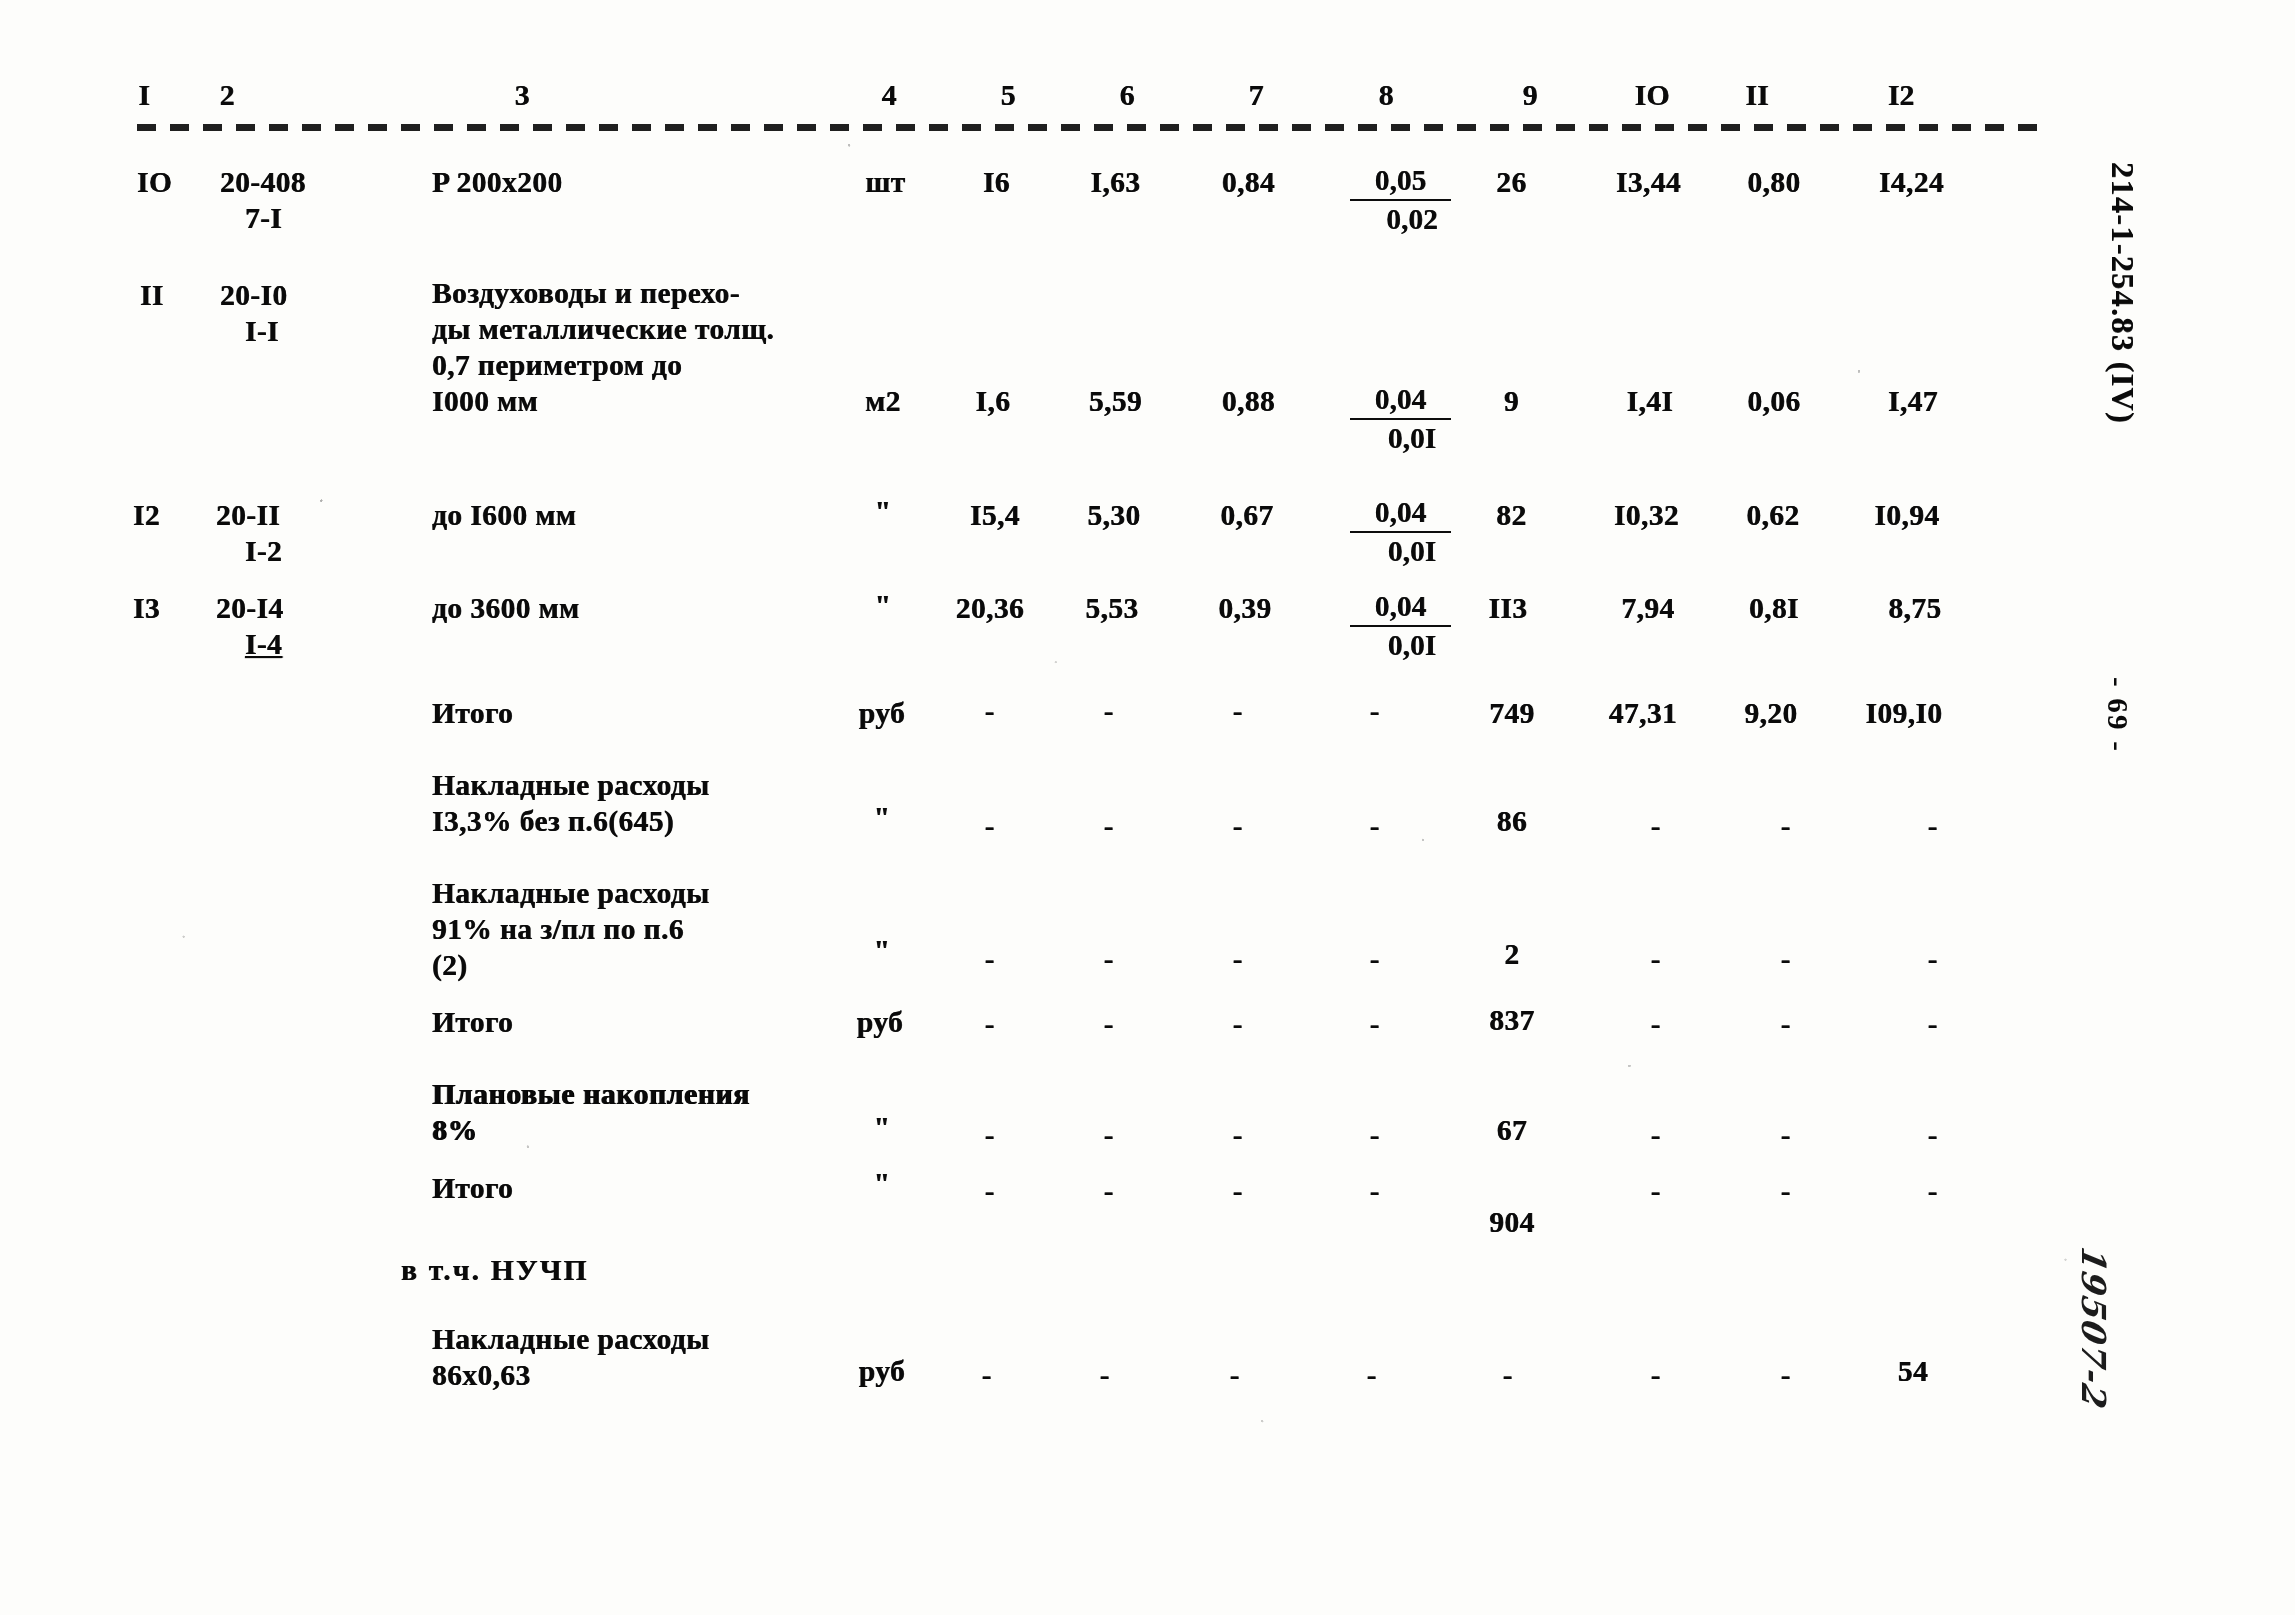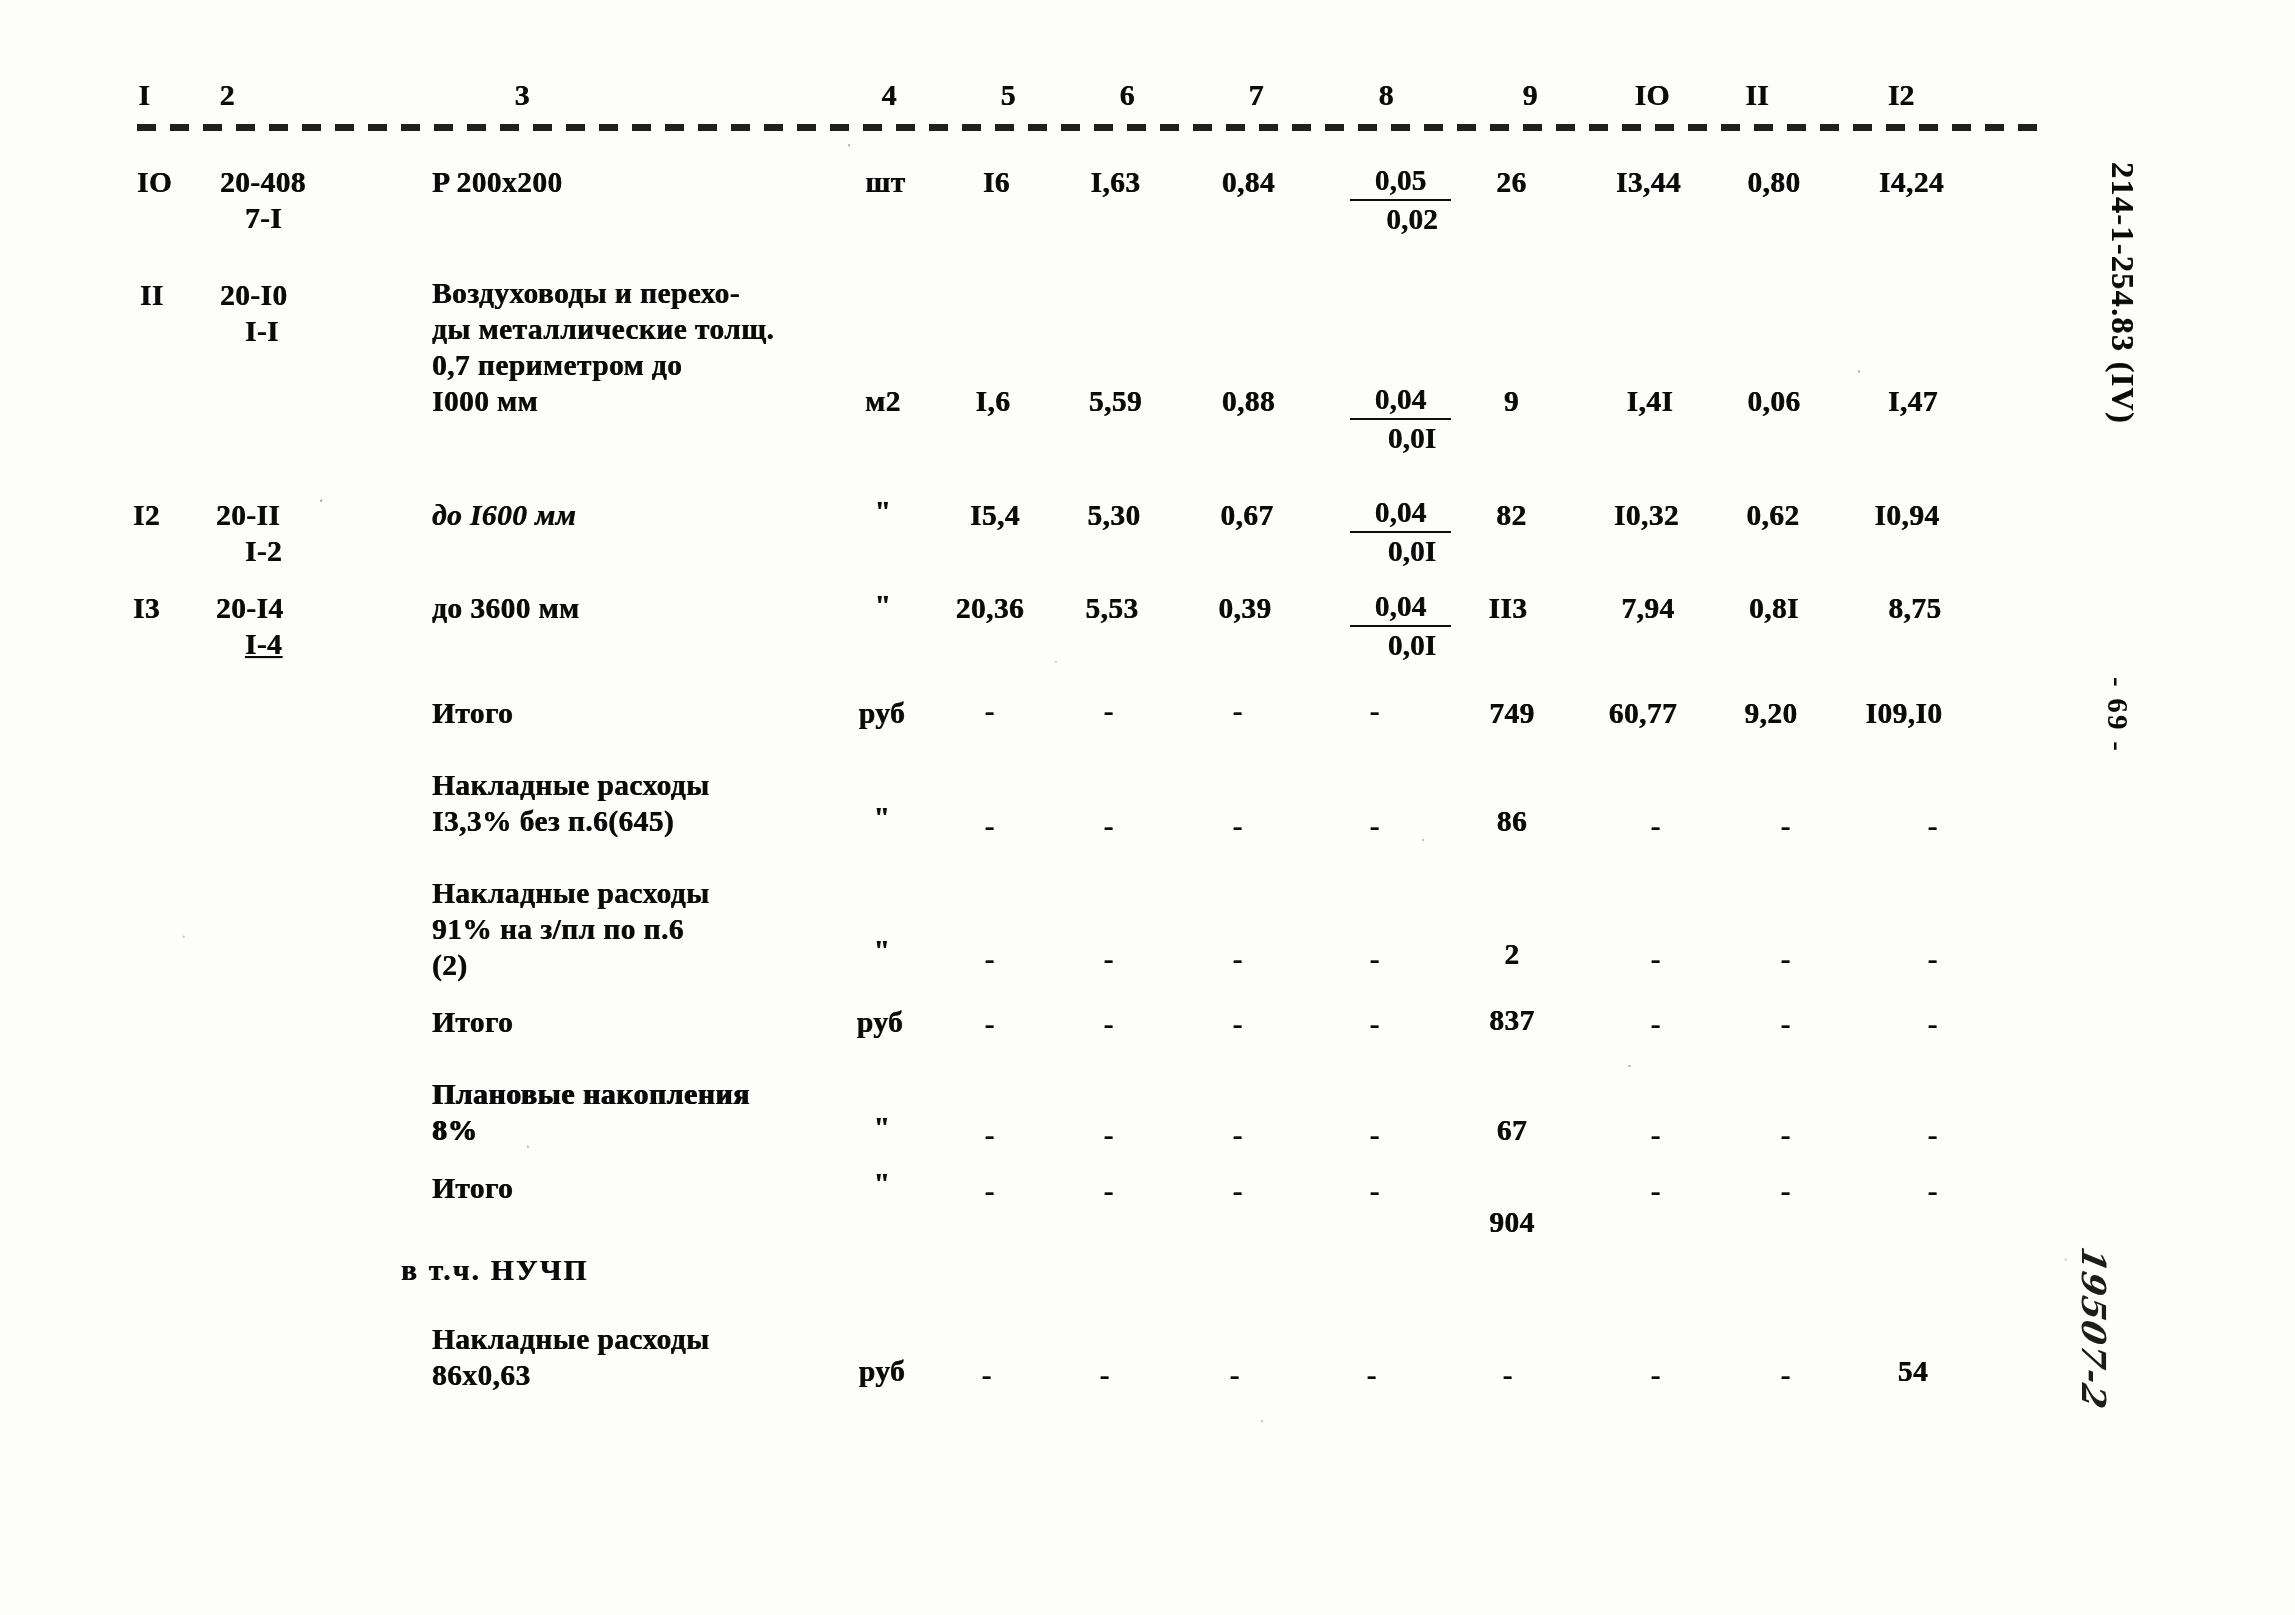--- a/index.html
+++ b/index.html
@@ -200,21 +200,21 @@
       <span class="bot">0,0I</span>
     </div>
     <div class="cell c-right" style="left:1472px; top:383px; width:79px;">9</div>
     <div class="cell c-right" style="left:1594px; top:383px; width:112px;">I,4I</div>
     <div class="cell c-right" style="left:1720px; top:383px; width:108px;">0,06</div>
     <div class="cell c-right" style="left:1857px; top:383px; width:112px;">I,47</div>
 
     <div class="cell" style="left:133px; top:497px;">I2</div>
     <div class="cell" style="left:216px; top:497px;">20-II</div>
     <div class="cell" style="left:245px; top:533px;">I-2</div>
-    <div class="cell" style="left:432px; top:497px;font-style:italic;">до I600 мм</div>
+    <div class="cell" style="left:432px; top:497px;">до I600 мм</div>
     <div class="cell c-ctr" style="left:849px; top:493px; width:68px;">"</div>
     <div class="cell c-right" style="left:943px; top:497px; width:104px;">I5,4</div>
     <div class="cell c-right" style="left:1062px; top:497px; width:104px;">5,30</div>
     <div class="cell c-right" style="left:1195px; top:497px; width:104px;">0,67</div>
     <div class="frac" style="left:1350px; top:495px; width:101px;">
       <span class="top">0,04</span>
       <span class="bot">0,0I</span>
     </div>
     <div class="cell c-right" style="left:1472px; top:497px; width:79px;">82</div>
     <div class="cell c-right" style="left:1587px; top:497px; width:119px;">I0,32</div>
@@ -238,21 +238,21 @@
     <div class="cell c-right" style="left:1720px; top:590px; width:108px;">0,8I</div>
     <div class="cell c-right" style="left:1861px; top:590px; width:108px;">8,75</div>
 
     <div class="cell" style="left:432px;  top:695px;">Итого</div>
     <div class="cell c-ctr" style="left:839px; top:695px; width:86px;">руб</div>
     <div class="dash" style="left:968px; top:695px;">-</div>
     <div class="dash" style="left:1087px; top:695px;">-</div>
     <div class="dash" style="left:1216px; top:695px;">-</div>
     <div class="dash" style="left:1353px; top:695px;">-</div>
     <div class="cell c-right" style="left:1465px; top:695px; width:94px;">749</div>
-    <div class="cell c-right" style="left:1580px; top:695px; width:126px;">60,77</div>
+    <div class="cell c-right" style="left:1580px; top:695px; width:126px;">47,31</div>
     <div class="cell c-right" style="left:1717px; top:695px; width:108px;">9,20</div>
     <div class="cell c-right" style="left:1839px; top:695px; width:130px;">I09,I0</div>
 
     <div class="cell" style="left:432px; top:767px;">Накладные расходы</div>
     <div class="cell" style="left:432px; top:803px;font-family:Liberation Serif, serif;">I3,3% без п.6(645)</div>
     <div class="cell c-ctr" style="left:839px; top:799px; width:86px;">"</div>
     <div class="dash" style="left:968px; top:810px;">-</div>
     <div class="dash" style="left:1087px; top:810px;">-</div>
     <div class="dash" style="left:1216px; top:810px;">-</div>
     <div class="dash" style="left:1353px; top:810px;">-</div>

